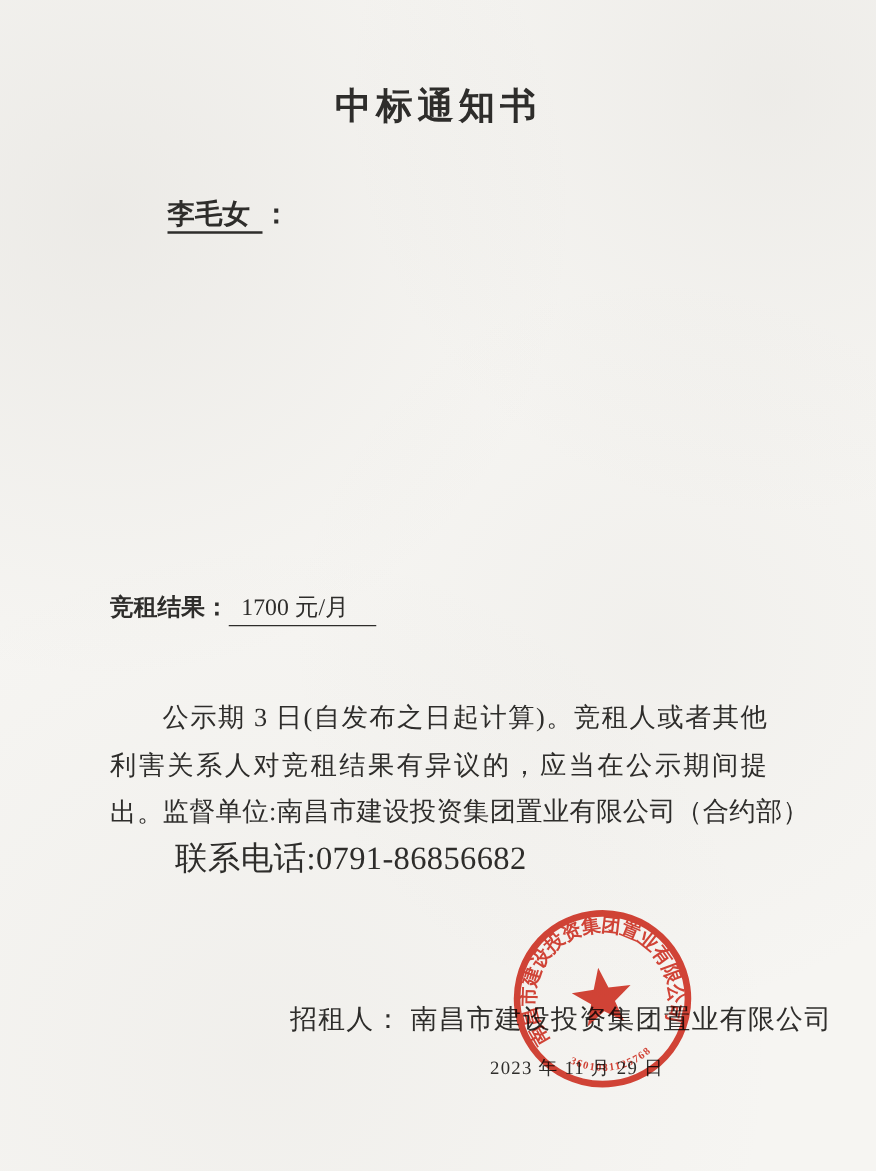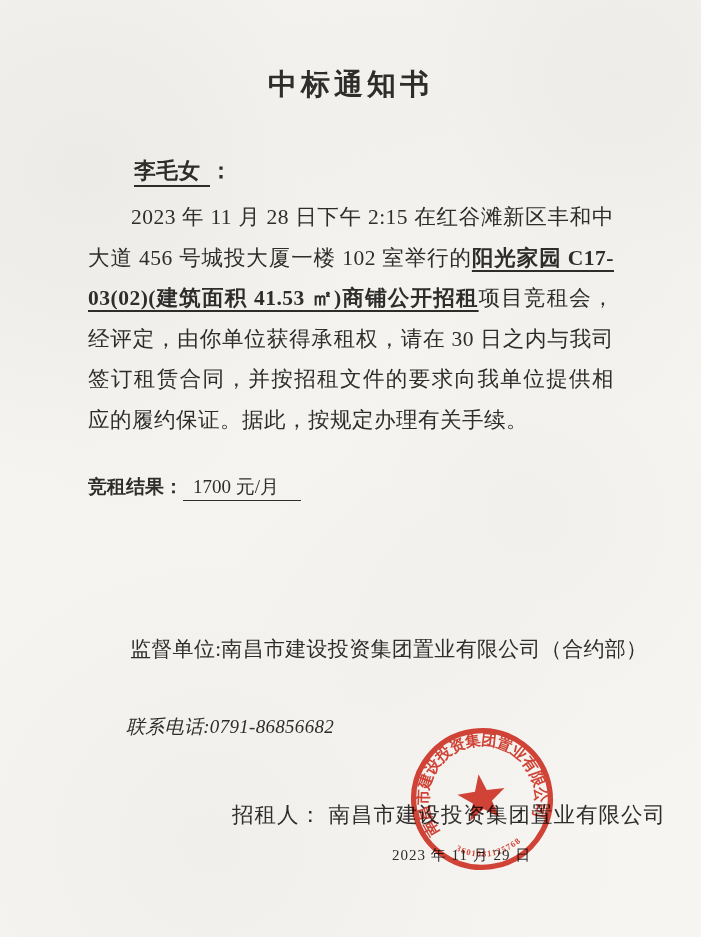--- a/index.html
+++ b/index.html
@@ -61,24 +61,23 @@
     font-size:21px;line-height:38px;
     text-align:justify;text-indent:2em;
     letter-spacing:.5px;
   }
   .supervisor-line{
     position:absolute;top:630px;left:88px;width:580px;
     font-size:21px;line-height:38px;padding-left:2em;
     letter-spacing:.3px;
   }
   .phone-line{
-    position:absolute;top:708px;left:88px;width:520px;
-    font-size:19px;line-height:38px;padding-left:2em;
+    position:absolute;top:668px;left:88px;width:520px;
+    font-size:26px;line-height:38px;padding-left:2em;
     letter-spacing:.3px;
-    font-style:italic;
   }
   .sign-line{
     position:absolute;top:795px;left:232px;
     font-size:21.5px;line-height:40px;letter-spacing:1px;
   }
   .date-line{
     position:absolute;top:835px;left:392px;
     font-size:15px;line-height:40px;letter-spacing:1px;
   }
   .seal{
@@ -97,28 +96,26 @@
 <body>
 
 <div class="paper">
 
   <h1 class="doc-title">中标通知书</h1>
 
   <div class="recipient">
     <span class="name">李毛女</span><span>：</span>
   </div>
 
-  <p class="body-para">
-    <span>2023 年 11 月 28 日下午 2:15 在红谷滩新区丰和中大道 456 号城投大厦一楼 102 室举行的</span><span class="emph">阳光家园 C17-03(02)(建筑面积 41.53 ㎡)商铺公开招租</span><span>项目竞租会，经评定，由你单位获得承租权，请在 30 日之内与我司签订租赁合同，并按招租文件的要求向我单位提供相应的履约保证。据此，按规定办理有关手续。</span>
-  </p>
 
   <div class="result-line">
     <span class="label">竞租结果：</span><span class="value">1700 元/月</span>
   </div>
 
+  <p class="publicity">公示期 3 日(自发布之日起计算)。竞租人或者其他利害关系人对竞租结果有异议的，应当在公示期间提出。</p>
 
   <div class="supervisor-line">监督单位:南昌市建设投资集团置业有限公司（合约部）</div>
 
   <div class="phone-line">联系电话:0791-86856682</div>
 
   <div class="sign-line">招租人： 南昌市建设投资集团置业有限公司</div>
 
   <div class="date-line">2023 年 11 月 29 日</div>
 
   <svg class="seal" viewBox="0 0 160 160" xmlns="http://www.w3.org/2000/svg">

